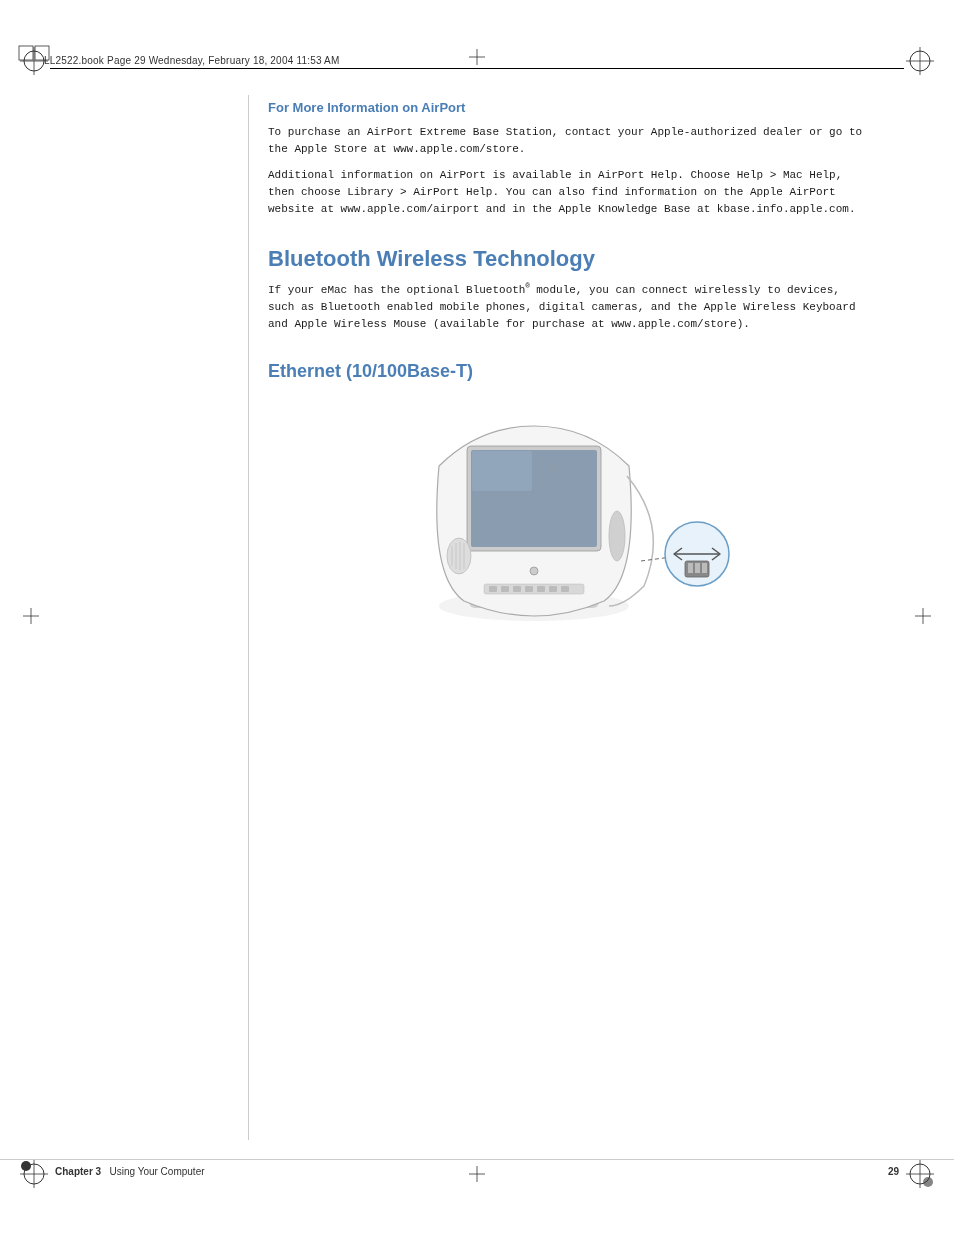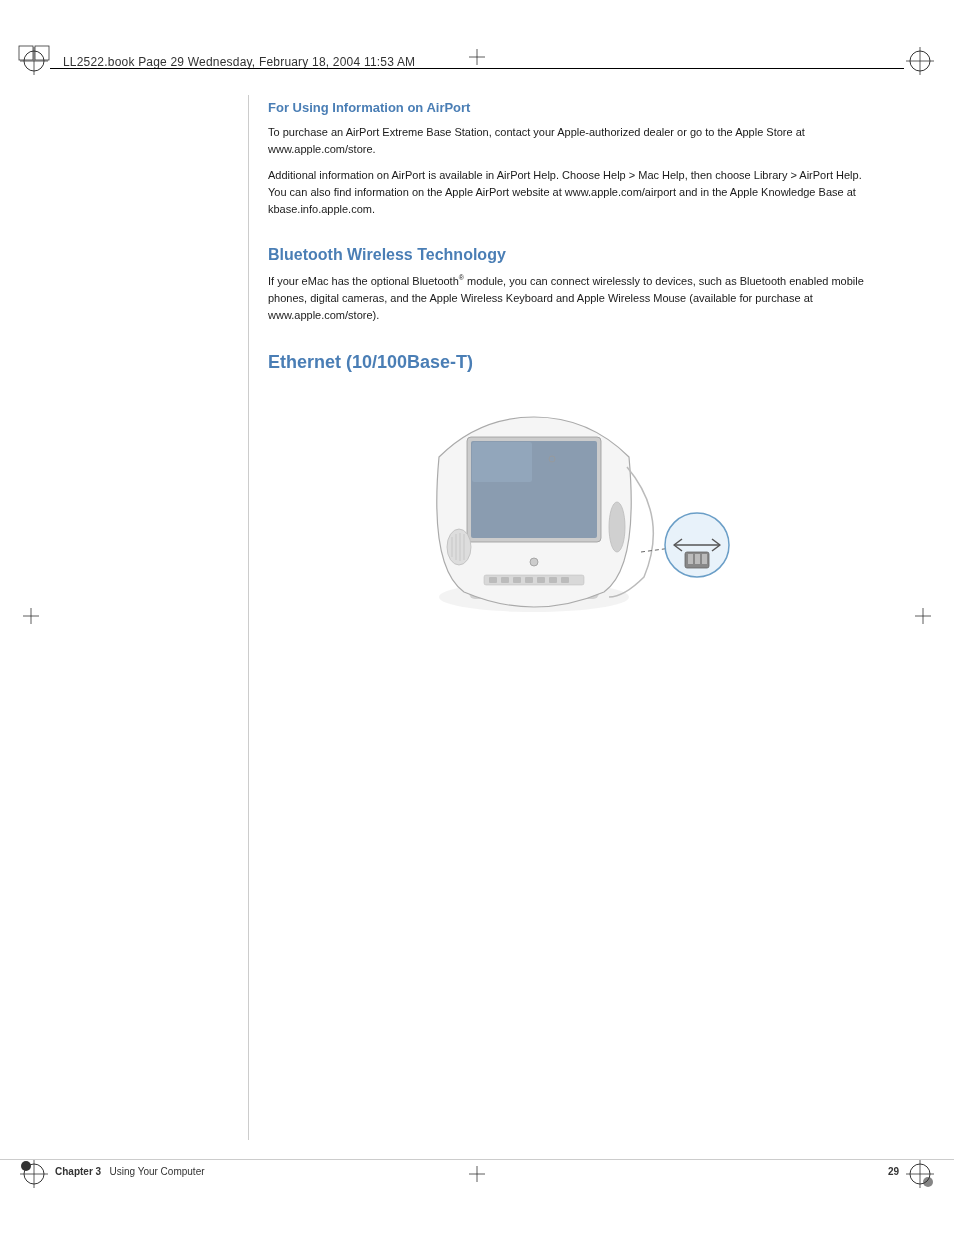--- a/index.html
+++ b/index.html
@@ -53,22 +53,22 @@
       top: 68px;
       left: 50px;
       right: 50px;
       height: 1px;
       background: #000;
     }
 
     .header-text {
       position: absolute;
       top: 55px;
-      left: 63px;
-      font-size: 12px;
+      left: 44px;
+      font-size: 10px;
       font-family: Arial, sans-serif;
       color: #333;
       letter-spacing: 0.2px;
     }
 
     
     .content {
       position: absolute;
       top: 100px;
       left: 268px;
@@ -83,37 +83,37 @@
 
     .section-title-airport {
       font-family: Arial, Helvetica, sans-serif;
       font-size: 13px;
       font-weight: bold;
       color: #4a7eb5;
       margin-bottom: 8px;
     }
 
     .body-text {
-      font-family: Liberation Sans, sans-serif;
+      font-family: Liberation Mono, monospace;
       font-size: 11px;
       color: #1a1a1a;
       line-height: 1.55;
       margin-bottom: 9px;
       margin-top: 9px;
     }
 
     
     .section-bluetooth {
       margin-bottom: 28px;
       margin-top: 10px;
     }
 
     .section-title-bluetooth {
       font-family: Arial, Helvetica, sans-serif;
-      font-size: 16px;
+      font-size: 22px;
       font-weight: bold;
       color: #4a7eb5;
       margin-bottom: 9px;
     }
 
     
     .section-ethernet {
       margin-bottom: 24px;
       margin-top: 10px;
     }
@@ -249,21 +249,21 @@
 
   <div class="header-text">LL2522.book  Page 29  Wednesday, February 18, 2004  11:53 AM</div>
 
   <div class="header-bar"></div>
 
   <div class="left-margin-line"></div>
 
   <div class="content">
 
     <div class="section-airport">
-      <div class="section-title-airport">For Using Information on AirPort</div>
+      <div class="section-title-airport">For More Information on AirPort</div>
       <p class="body-text">To purchase an AirPort Extreme Base Station, contact your Apple-authorized dealer or go to the Apple Store at www.apple.com/store.</p>
       <p class="body-text">Additional information on AirPort is available in AirPort Help. Choose Help &gt; Mac Help, then choose Library &gt; AirPort Help. You can also find information on the Apple AirPort website at www.apple.com/airport and in the Apple Knowledge Base at kbase.info.apple.com.</p>
     </div>
 
     <div class="section-bluetooth">
       <div class="section-title-bluetooth">Bluetooth Wireless Technology</div>
       <p class="body-text">If your eMac has the optional Bluetooth<sup>®</sup> module, you can connect wirelessly to devices, such as Bluetooth enabled mobile phones, digital cameras, and the Apple Wireless Keyboard and Apple Wireless Mouse (available for purchase at www.apple.com/store).</p>
     </div>
 
     <div class="section-ethernet">

